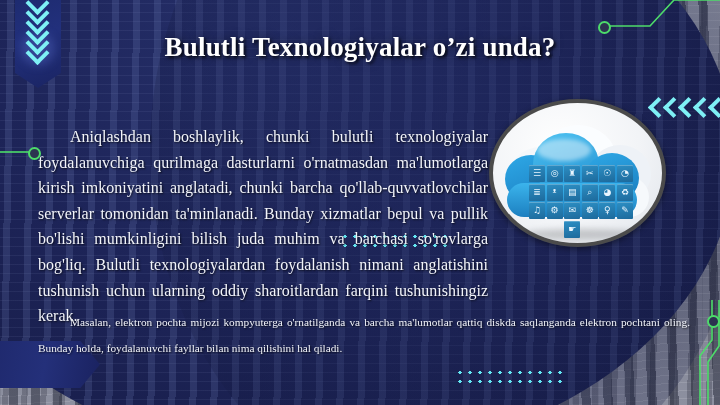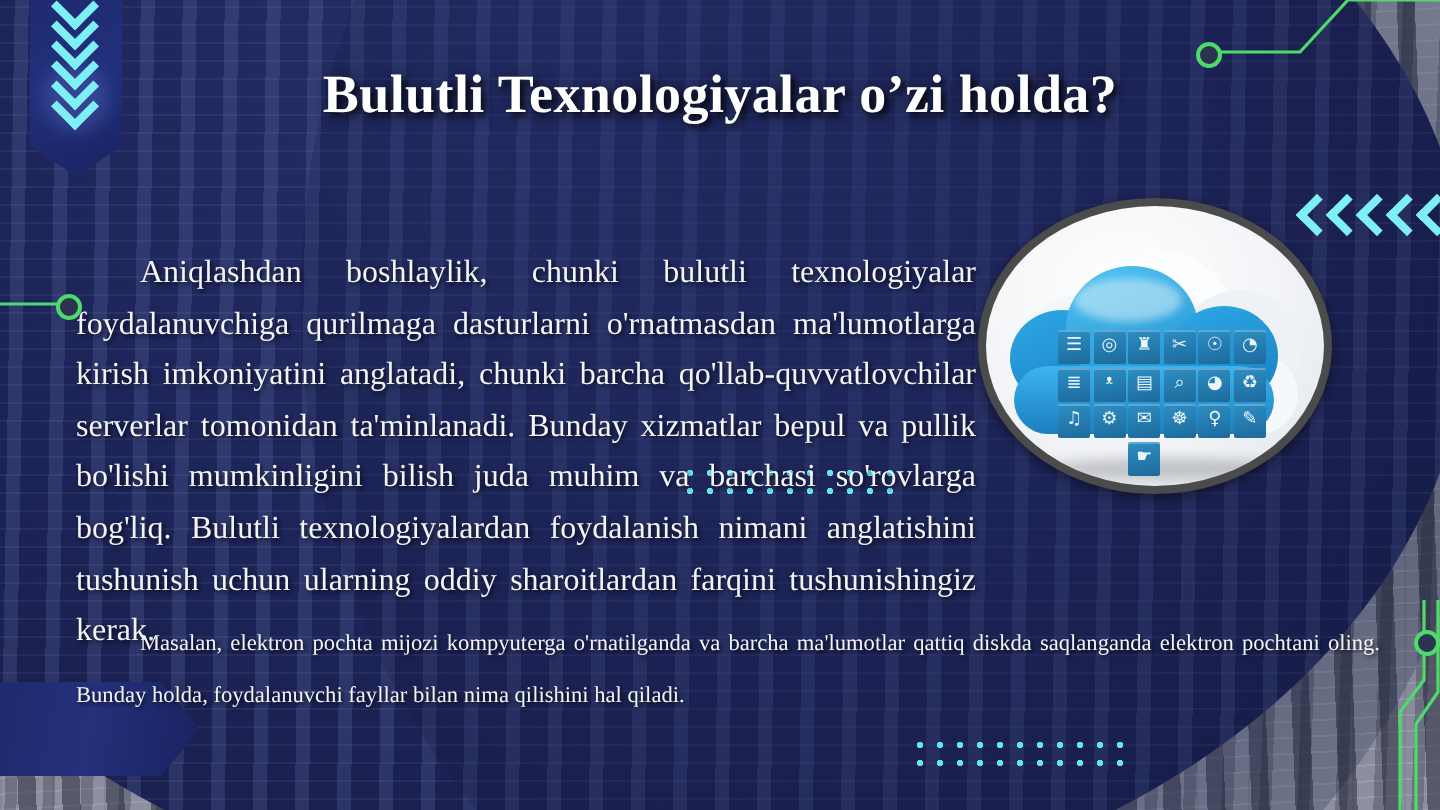--- a/index.html
+++ b/index.html
@@ -296,20 +296,20 @@
           <div class="tile hid"></div>
           <div class="tile hid"></div>
           <div class="tile">☛</div>
           <div class="tile hid"></div>
           <div class="tile hid"></div>
           <div class="tile hid"></div>
         </div>
     </div>
   </div>
 
-  <div class="title">Bulutli Texnologiyalar o’zi holda?</div>
+  <div class="title">Bulutli Texnologiyalar o’zi unda?</div>
 
   <div class="body"><span class="indent"></span><span>Aniqlashdan boshlaylik, chunki bulutli texnologiyalar foydalanuvchiga qurilmaga dasturlarni o'rnatmasdan ma'lumotlarga kirish imkoniyatini anglatadi, chunki barcha qo'llab-quvvatlovchilar serverlar tomonidan ta'minlanadi. Bunday xizmatlar bepul va pullik bo'lishi mumkinligini bilish juda muhim va barchasi so'rovlarga bog'liq. Bulutli texnologiyalardan foydalanish nimani anglatishini tushunish uchun ularning oddiy sharoitlardan farqini tushunishingiz kerak.</span></div>
 
   <div class="para-wide p2"><span class="indent"></span><span>Masalan, elektron pochta mijozi kompyuterga o'rnatilganda va barcha ma'lumotlar qattiq diskda saqlanganda elektron pochtani oling. Bunday holda, foydalanuvchi fayllar bilan nima qilishini hal qiladi.</span></div>
 
 
 </div>
 
 </body></html>

